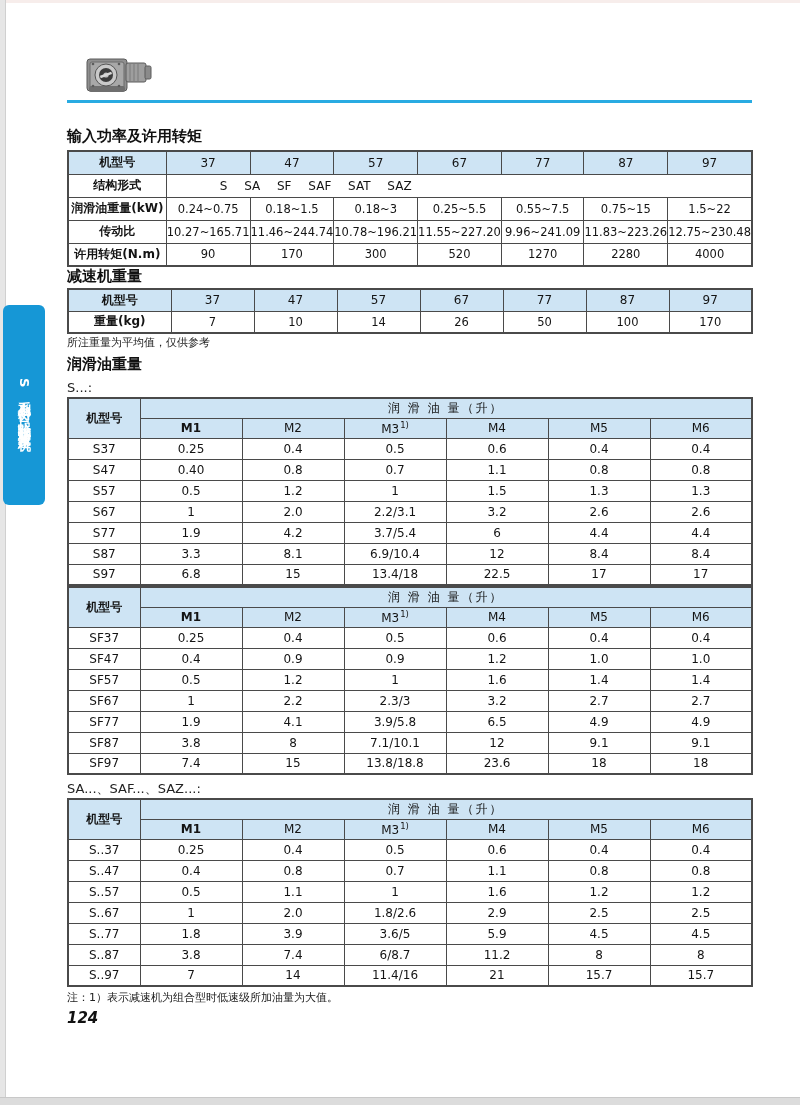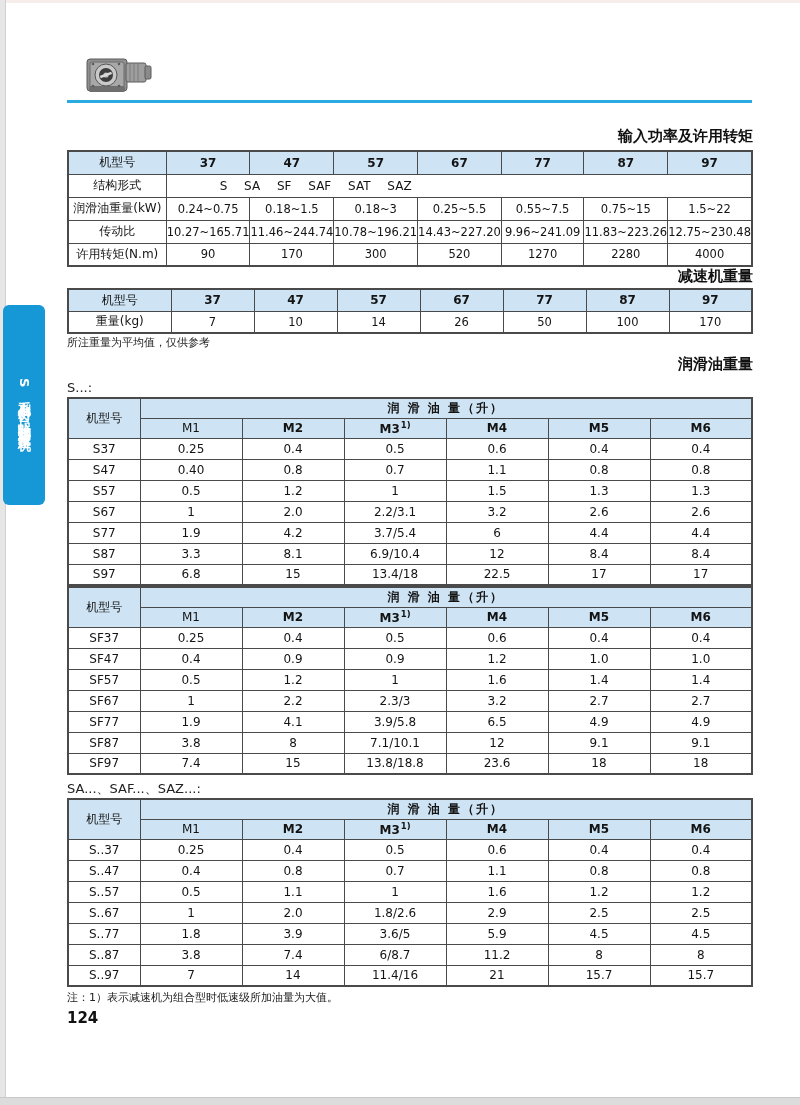--- a/index.html
+++ b/index.html
@@ -15,46 +15,46 @@
     position:absolute;left:3px;top:305px;width:42px;height:200px;
     background:#1697d6;border-radius:6px;display:flex;align-items:center;justify-content:center;
   }
   .sidebar-tab span{
     writing-mode:vertical-rl;text-orientation:mixed;
     color:#fff;font-size:13px;font-weight:bold;letter-spacing:3px;white-space:nowrap;
   }
   .gear-art{position:absolute;left:84px;top:50px;}
   .blue-rule{position:absolute;left:67px;top:100px;width:685px;height:3px;background:#29abe2;}
   .content{position:absolute;left:67px;top:0;width:686px;}
-  .sec-title{margin:0;font-size:15px;font-weight:bold;line-height:19px;color:#111;text-align:right;}
+  .sec-title{margin:0;font-size:15px;font-weight:bold;line-height:19px;color:#111;}
   .t1{margin-top:127px;}
   .t2{margin-top:0;}
   .t3{margin-top:6px;}
   .sub-label{margin:6px 0 2px 0;font-size:13px;line-height:15px;color:#222;}
   table{border-collapse:collapse;table-layout:fixed;}
   .tbl{border:2px solid #4a4a4a;margin-top:4px;}
   .tbl th,.tbl td{border:1px solid #4a4a4a;text-align:center;vertical-align:middle;padding:0;color:#141414;overflow:hidden;}
   .main-tbl tr{height:23px;}
   .wt-tbl tr{height:22px;}
   .main-tbl td,.wt-tbl td{font-size:11.5px;font-weight:normal;}
-  tr.head th{background:#cee4f4;font-weight:bold;font-size:12px;}
-  tr.head th:first-child{font-weight:normal;}
-  th.row-lab{font-weight:normal;font-size:12px;background:#fff;margin-top:46px;}
+  tr.head th{background:#cee4f4;font-weight:normal;font-size:12px;}
+  tr.head th:first-child{font-weight:bold;}
+  th.row-lab{font-weight:bold;font-size:12px;background:#fff;margin-top:46px;}
   td.structure-val{text-align:left;padding-left:53px;word-spacing:13px;font-size:12px;}
   .lub-tbl{margin-top:0;}
   .lub-tbl tr.head{height:20px;}
   .lub-tbl tbody tr.body-row{height:21px;}
   .lub-tbl td{font-size:12px;font-weight:normal;}
   th.oil-hd{background:#cee4f4;font-weight:bold;font-size:12.5px;letter-spacing:2px;}
   th.model-hd{background:#cee4f4;font-weight:bold;font-size:12px;}
   th.m-hd{background:#cee4f4;font-weight:normal;font-size:12px;}
   sup.fn{font-size:8.5px;vertical-align:super;margin-left:1px;}
   .small-note{margin-top:2px;font-size:11px;line-height:13px;color:#222;}
   .foot-note{margin-top:4px;font-size:11px;line-height:13px;color:#222;}
-  .page-num{margin-top:5px;font-size:15px;font-weight:bold;color:#111;}
+  .page-num{margin-top:5px;font-size:15px;font-weight:bold;color:#111;font-style:italic;}
 </style>
 </head>
 <body>
 
 <div class="top-strip"></div>
 <div class="left-gutter"></div>
 
 <div class="sidebar-tab">
   <span>S系列斜齿-蜗轮蜗杆减速机</span>
 </div>
@@ -110,21 +110,21 @@
           <td>0.25~5.5</td>
           <td>0.55~7.5</td>
           <td>0.75~15</td>
           <td>1.5~22</td>
         </tr>
         <tr>
           <th class="row-lab">传动比</th>
           <td>10.27~165.71</td>
           <td>11.46~244.74</td>
           <td>10.78~196.21</td>
-          <td>14.43~227.20</td>
+          <td>11.55~227.20</td>
           <td>9.96~241.09</td>
           <td>11.83~223.26</td>
           <td>12.75~230.48</td>
         </tr>
         <tr>
           <th class="row-lab">许用转矩(N.m)</th>
           <td>90</td>
           <td>170</td>
           <td>300</td>
           <td>520</td>

